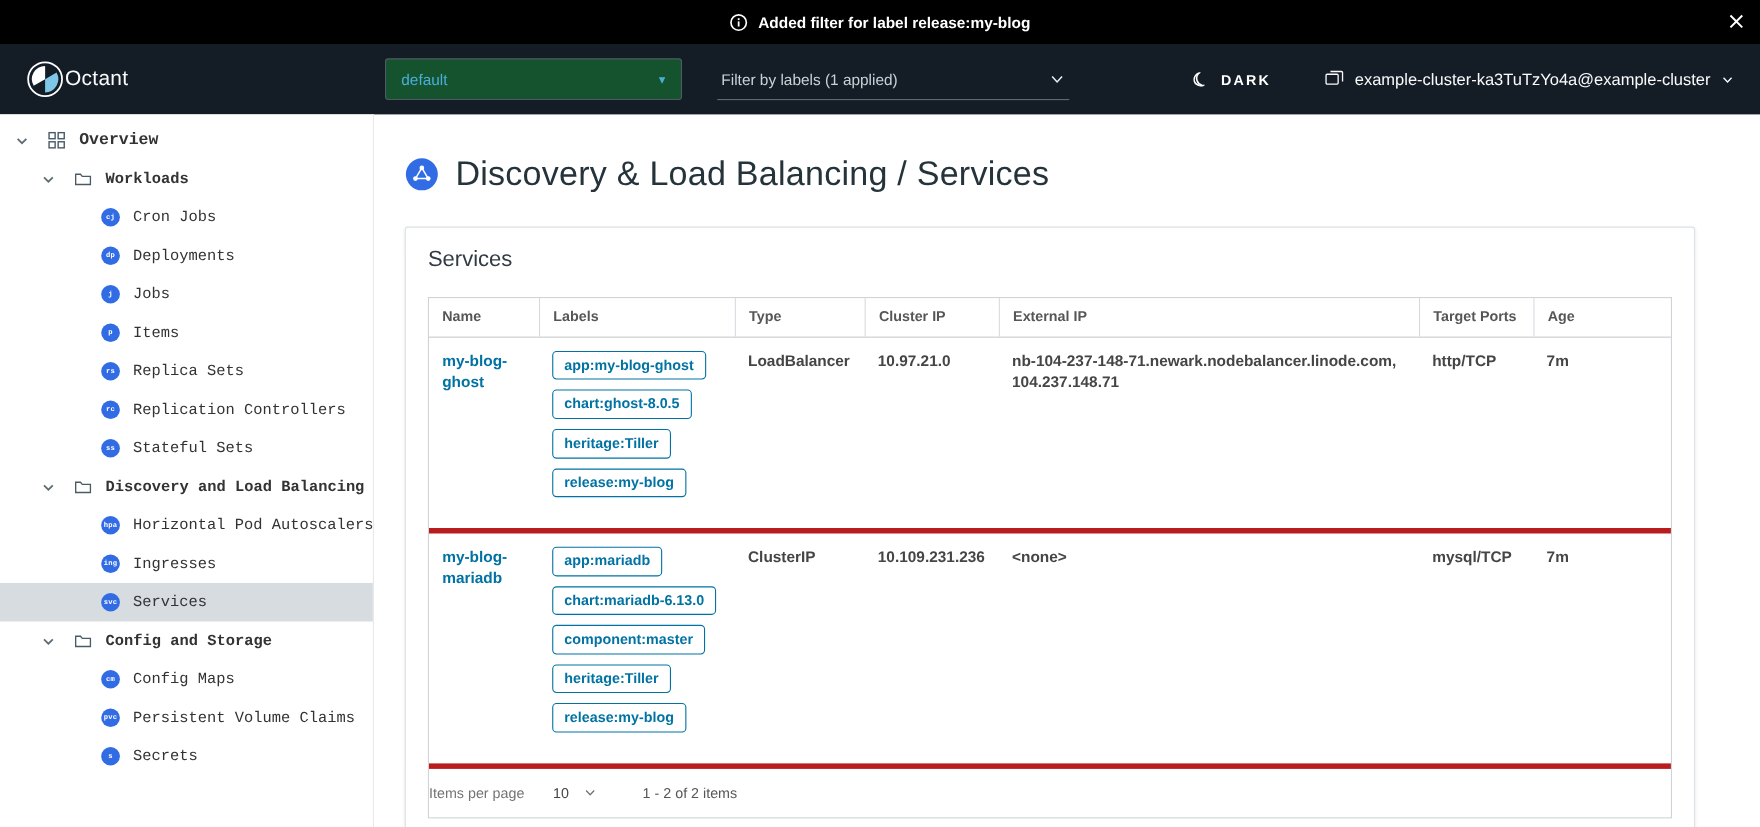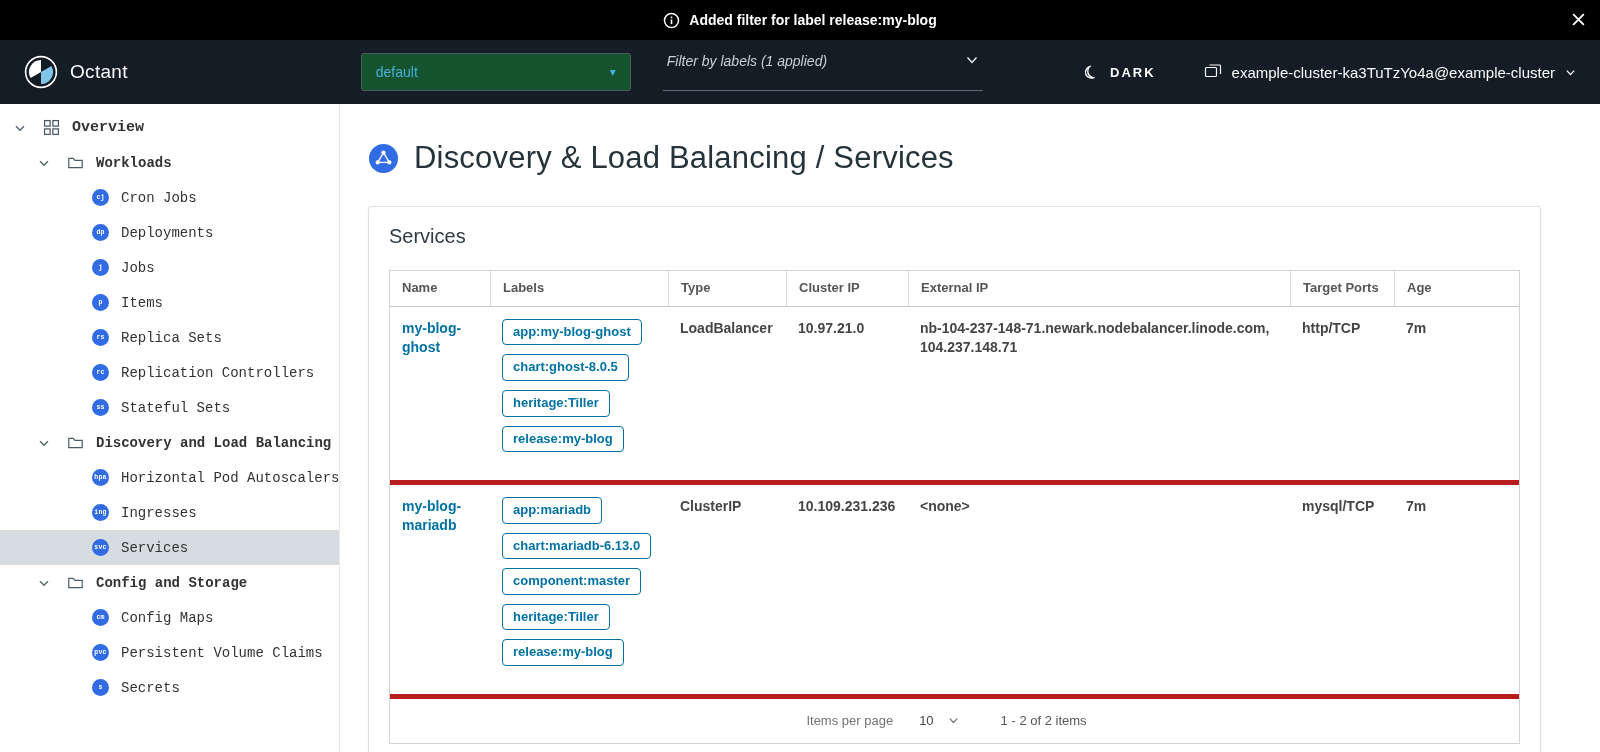--- a/index.html
+++ b/index.html
@@ -8,29 +8,29 @@
 
   
   .alert-bar { height:40px; background:#000000; color:#fff; display:flex;
     align-items:center; justify-content:center; position:relative; }
   .alert-content { display:flex; align-items:center; gap:9px; font-size:14px; font-weight:600; }
   .alert-close { position:absolute; right:14px; top:12px; cursor:pointer; display:flex; }
 
   
   .app-header { height:64px; background:#141d26; display:flex; align-items:center;
     padding:0 24px; color:#fafafa; }
-  .brand { display:flex; align-items:center; gap:12px; }
+  .brand { display:flex; align-items:center; gap:1px; }
   .app-name { font-size:19px; letter-spacing:.3px; color:#fafafa; }
   .ns-select { margin-left:233px; width:270px; height:38px; background:#14532d;
     border:1px solid #4d5a64; border-radius:3px; display:flex; align-items:center;
     justify-content:space-between; padding:0 14px; color:#49afd9; font-size:14px; cursor:pointer; }
   .ns-caret { color:#49afd9; font-size:12px; }
-  .label-filter { margin-left:32px; width:320px; height:38px; display:flex; align-items:flex-start;
+  .label-filter { margin-left:32px; width:320px; height:38px; display:flex; align-items:center;
     justify-content:space-between; color:#c8d1d6; font-size:14px;
-    border-bottom:1px solid #5d6a74; cursor:pointer; padding:0 4px;font-style:italic; }
+    border-bottom:1px solid #5d6a74; cursor:pointer; padding:0 4px; }
   .header-right { margin-left:auto; display:flex; align-items:center; }
   .theme-toggle { display:flex; align-items:center; gap:9px; color:#fff; font-size:13px;
     font-weight:700; letter-spacing:2px; cursor:pointer; }
   .moon-glyph { font-size:17px; line-height:1; transform:rotate(-18deg); display:inline-block; }
   .context { display:flex; align-items:center; gap:10px; color:#fafafa; font-size:15px;
     margin-left:48px; cursor:pointer; }
 
   
   .content-row { display:flex; height:648px; }
 
@@ -72,21 +72,21 @@
   .col-type { width:118px; }
   .col-cluster { width:122px; }
   .col-external { width:382px; }
   .col-ports { width:104px; }
   .col-age { flex:1; }
   .name-link { color:#0072a3; text-decoration:none; cursor:pointer; }
   .pill { display:table; padding:3px 10px 4px; border:1px solid #0072a3; border-radius:4px;
     color:#0072a3; font-size:13px; margin-bottom:9px; cursor:pointer; white-space:nowrap; }
   .pill:last-child { margin-bottom:16px; }
 
-  .dg-footer { display:flex; align-items:center; justify-content:center; height:44px;
+  .dg-footer { display:flex; align-items:center; justify-content:flex-start; height:44px;
     padding-right:16px; font-size:13px; color:#565656; }
   .pp-label { color:#737373; }
   .pp-select { display:flex; align-items:center; gap:14px; margin-left:26px; cursor:pointer;
     color:#454545; }
   .range-text { margin-left:42px; }
 </style>
 </head>
 <body>
 
 <div class="alert-bar">

